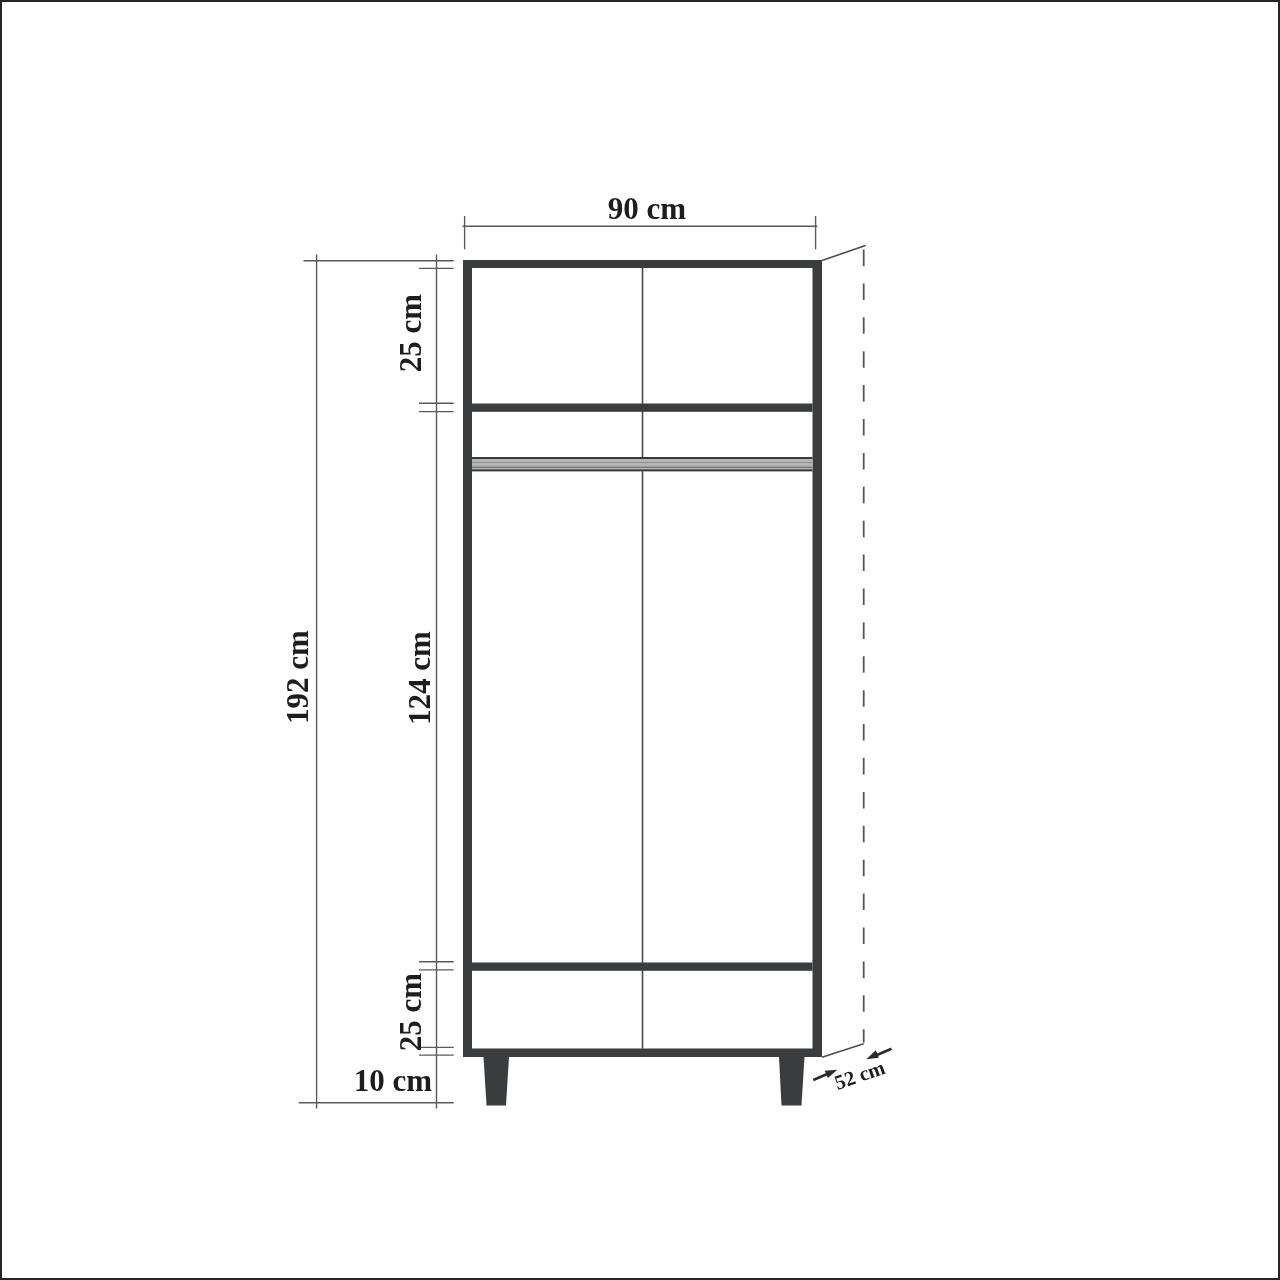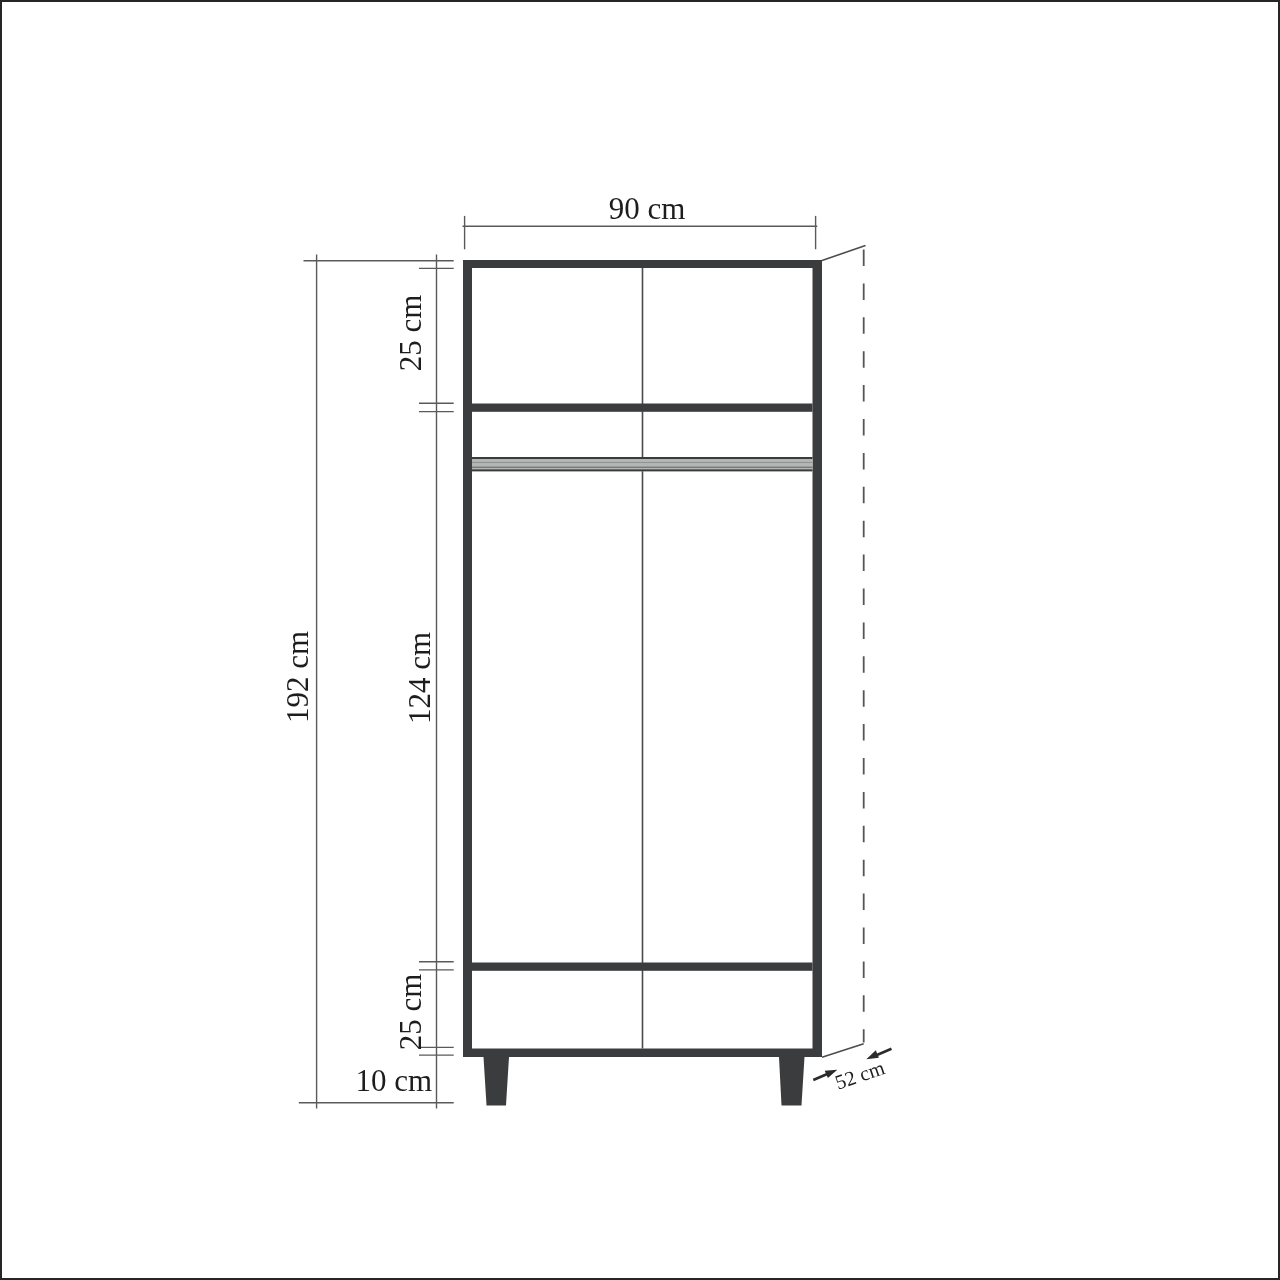--- a/index.html
+++ b/index.html
@@ -1,16 +1,16 @@
 <!DOCTYPE html>
 <html><head>
 <meta charset="utf-8">
 <style>
   html,body{margin:0;padding:0;background:#ffffff;}
-  .page{width:1280px;height:1280px;position:relative;background:#ffffff;}
+  .page{width:1280px;height:1280px;position:relative;background:#ffffff;font-weight:bold;}
   svg{display:block;}
   text{font-family:"Liberation Serif", serif;fill:#1d1d1d;}
 </style>
 </head>
 <body>
 <div class="page">
 <svg width="1280" height="1280" viewBox="0 0 1280 1280">
 
   <rect x="0" y="0" width="1280" height="1280" fill="#ffffff"></rect>
 

